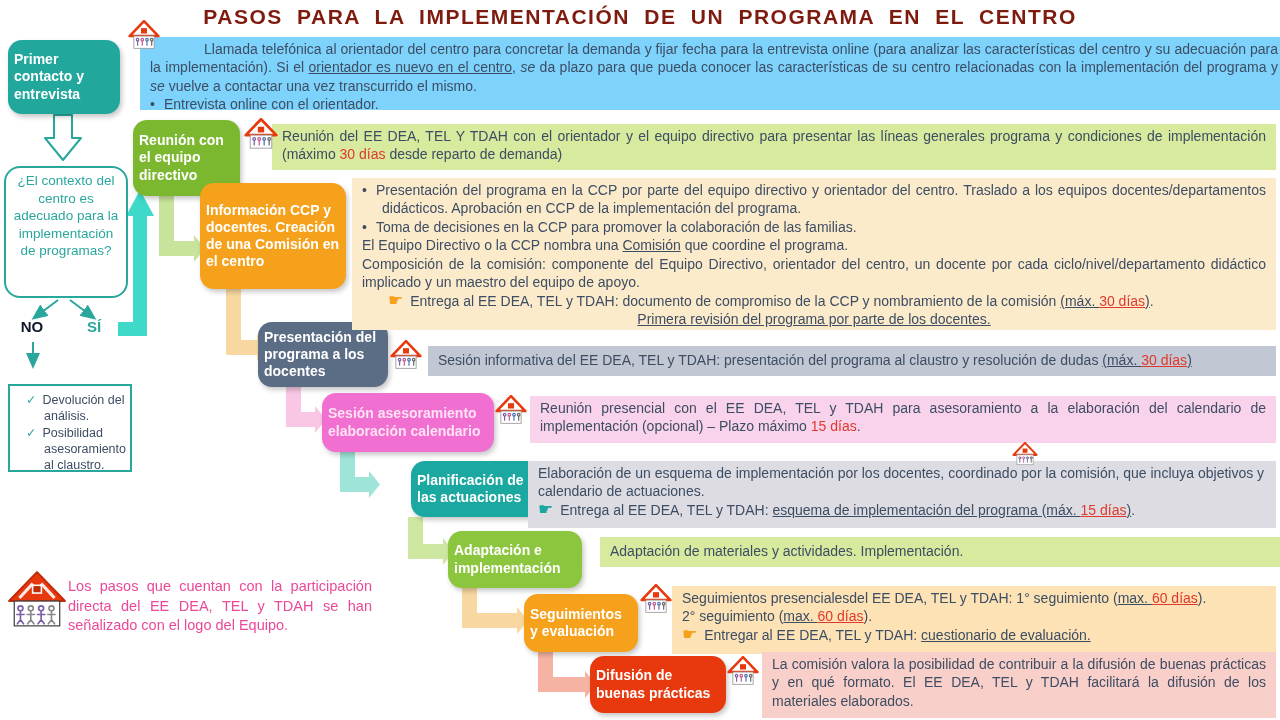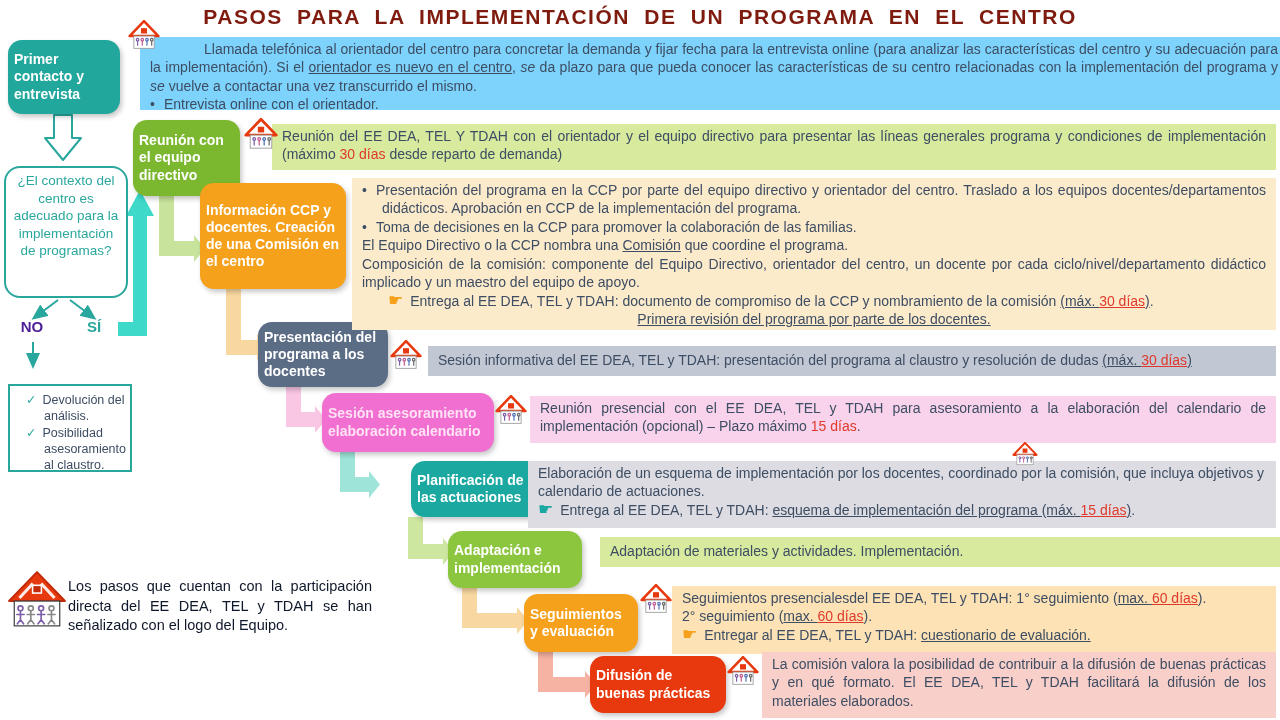--- a/index.html
+++ b/index.html
@@ -43,27 +43,27 @@
   .hand.orange{color:#F5A11C;}
   .hand.teal{color:#1BA8A0;}
   .seg-u{text-decoration:underline;}
   .seg-red{color:#E0392B;}
   .seg-i{font-style:italic;}
   
   .qbox{position:absolute;left:4px;top:166px;width:124px;height:132px;border:2px solid #2AA79D;
         border-radius:16px;color:#2AA79D;display:flex;align-items:flex-start;justify-content:center;
         text-align:center;font-size:13.5px;line-height:1.3;padding:4px;box-sizing:border-box;background:#fff;}
   .yn{position:absolute;top:318px;font-weight:bold;font-size:15px;text-align:center;width:44px;}
-  #no{left:10px;color:#4c1d95;}
+  #no{left:10px;color:#0f172a;}
   #si{left:72px;color:#2AA79D;}
   .outcome{position:absolute;left:8px;top:384px;width:124px;height:88px;border:2px solid #2AA79D;
            background:#fff;font-size:12.5px;line-height:1.3;padding:6px 4px 4px 16px;box-sizing:border-box;}
   .outcome .tline{padding-left:18px;text-indent:-18px;}
   
-  .legend-text{position:absolute;left:68px;top:577px;width:304px;font-size:14.5px;color:#0f172a;
+  .legend-text{position:absolute;left:68px;top:577px;width:304px;font-size:14.5px;color:#ec4899;
                text-align:justify;line-height:1.35;}
   .abs{position:absolute;}
 </style>
 </head>
 <body>
 
 <svg style="position:absolute;width:0;height:0" aria-hidden="true">
   <defs>
     <marker id="ah" markerWidth="9" markerHeight="8" refX="6.5" refY="3.5" orient="auto">
       <path d="M0,0 L8,3.5 L0,7 Z" fill="#2AA79D"></path>

